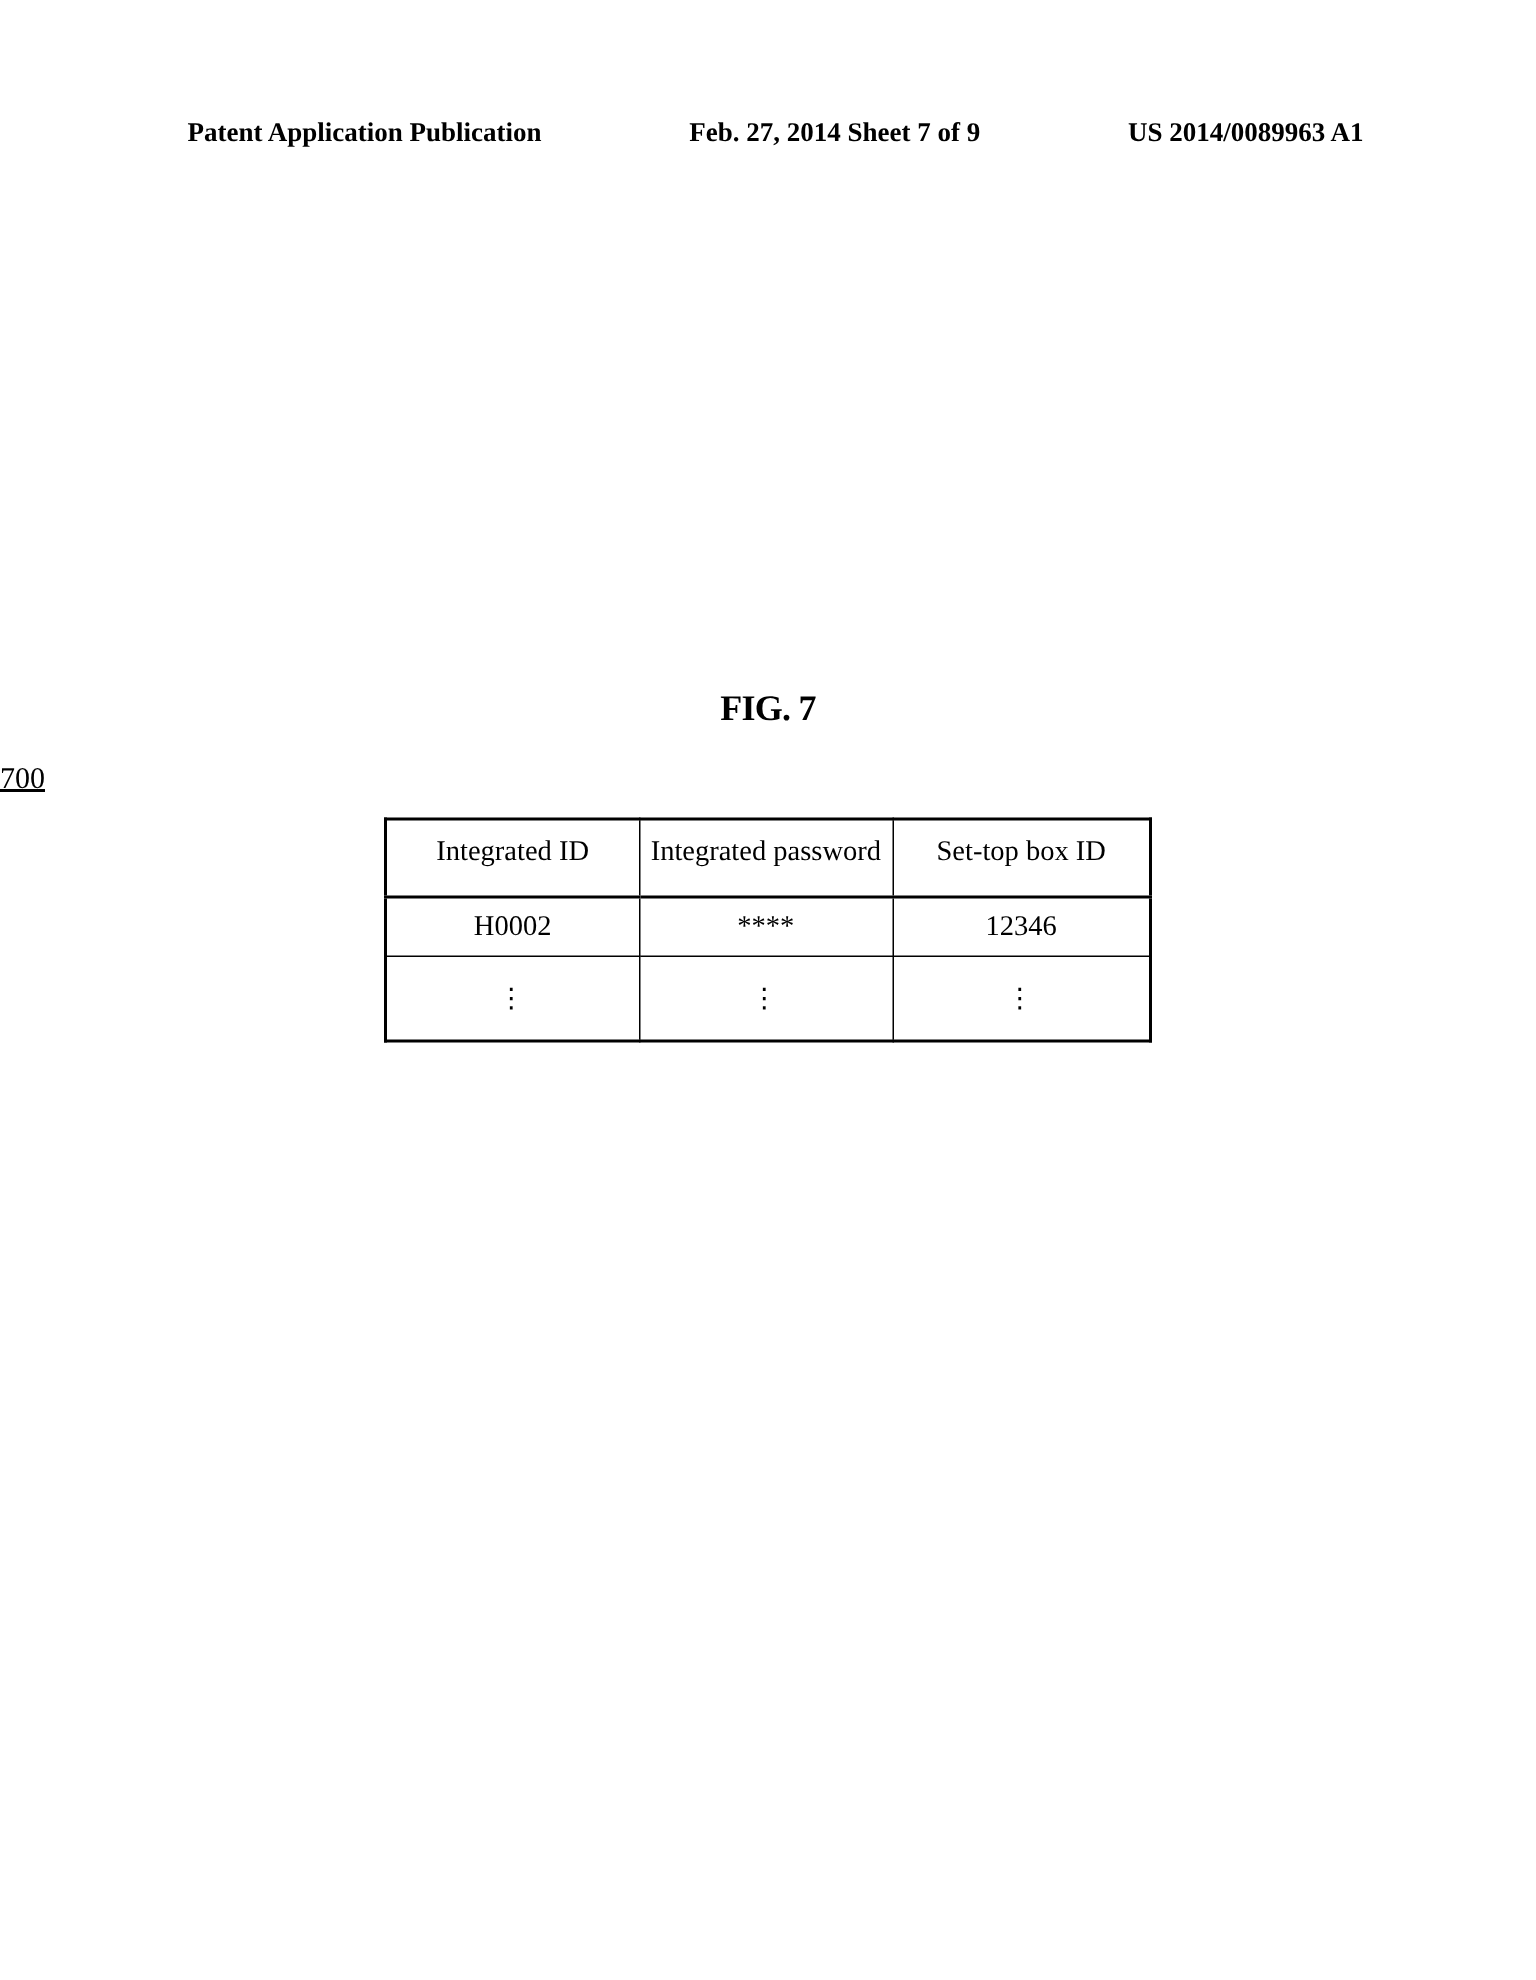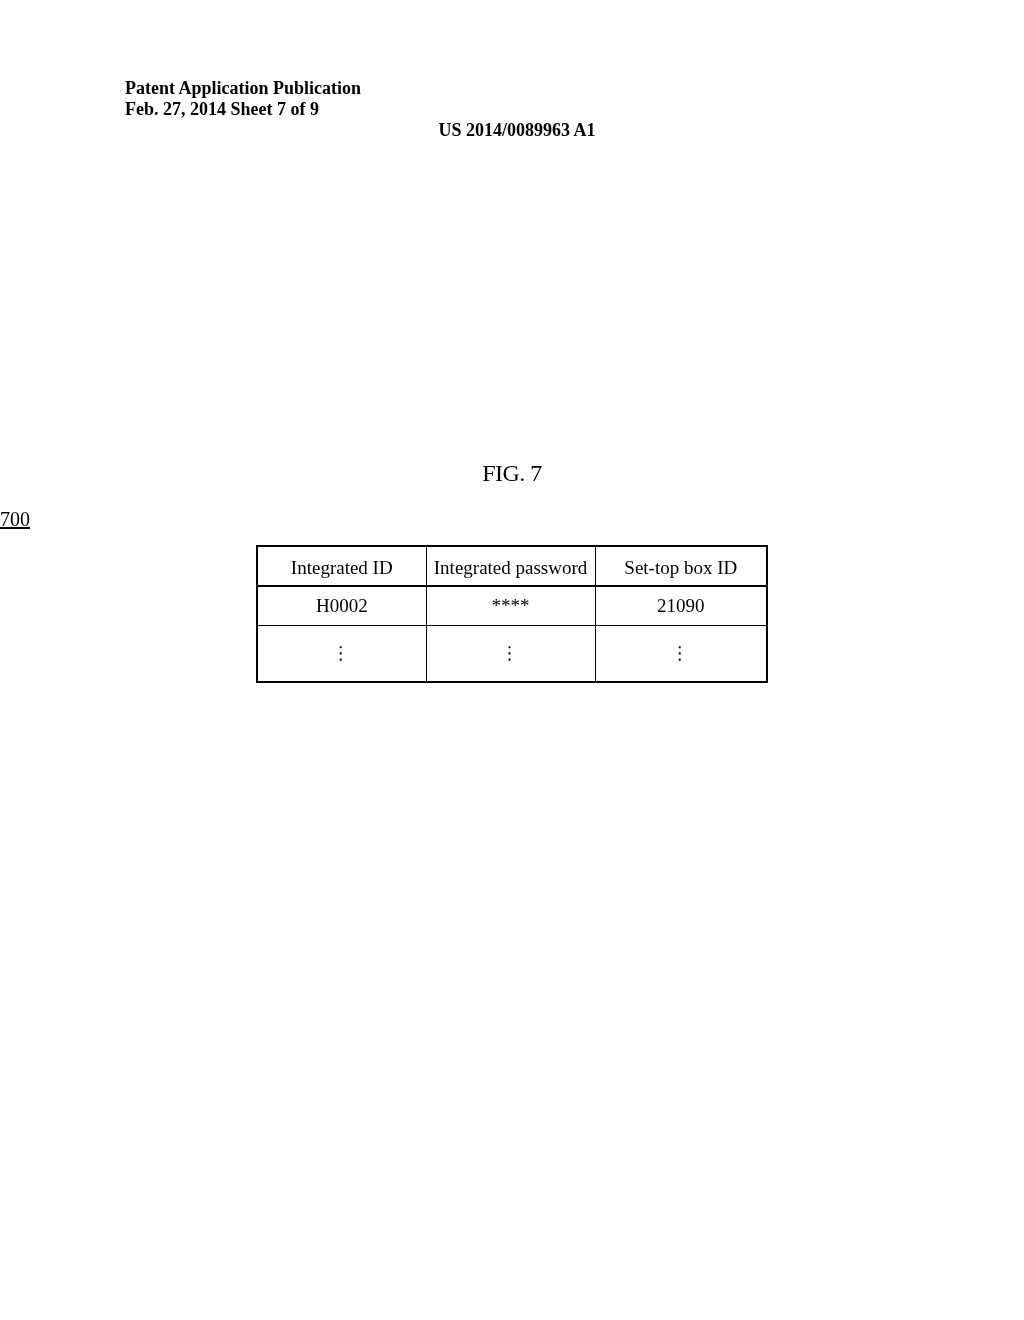--- a/index.html
+++ b/index.html
@@ -1,19 +1,18 @@
 <!DOCTYPE html>
 <html><head>
   <meta charset="utf-8">
   <style>
     * {
       margin: 0;
       padding: 0;
       box-sizing: border-box;
-      flex-direction: column;
     }
     body {
       width: 1024px;
       height: 1320px;
       background: #ffffff;
       font-family: "Times New Roman", Times, serif;
       color: #000000;
       position: relative;
     }
     .header {
@@ -37,21 +36,21 @@
       flex: 0 0 auto;
       text-align: center;
     }
     .figure-title {
       position: absolute;
       top: 460px;
       left: 0;
       width: 100%;
       text-align: center;
       font-size: 24px;
-      font-weight: normal;
+      font-weight: bold;
       letter-spacing: -0.5px;
     }
     .figure-number {
       position: absolute;
       top: 508px;
       left: 0;
       width: 100%;
       font-size: 20px;
       text-decoration: underline;
     }
@@ -73,21 +72,21 @@
     }
     .data-table th {
       font-weight: normal;
     }
     .col-1 { width: 175px; }
     .col-2 { width: 175px; }
     .col-3 { width: 180px; }
     .data-table thead tr th {
       border-bottom: 2.5px solid #000000;
       padding-top: 10px;
-      padding-bottom: 6px;
+      padding-bottom: 18px;
     }
     .ellipsis-row td {
       height: 56px;
       vertical-align: middle;
       font-size: 18px;
       letter-spacing: 2px;
     }
     .vdots {
       display: inline-block;
       line-height: 5px;
@@ -111,21 +110,21 @@
     <tr>
       <th class="col-1">Integrated ID</th>
       <th class="col-2">Integrated password</th>
       <th class="col-3">Set-top box ID</th>
     </tr>
   </thead>
   <tbody>
     <tr>
       <td class="col-1">H0002</td>
       <td class="col-2">****</td>
-      <td class="col-3">21090</td>
+      <td class="col-3">12346</td>
     </tr>
     <tr class="ellipsis-row">
       <td class="col-1"><span class="vdots">⋮</span></td>
       <td class="col-2"><span class="vdots">⋮</span></td>
       <td class="col-3"><span class="vdots">⋮</span></td>
     </tr>
   </tbody>
 </table>
 
 </body></html>

